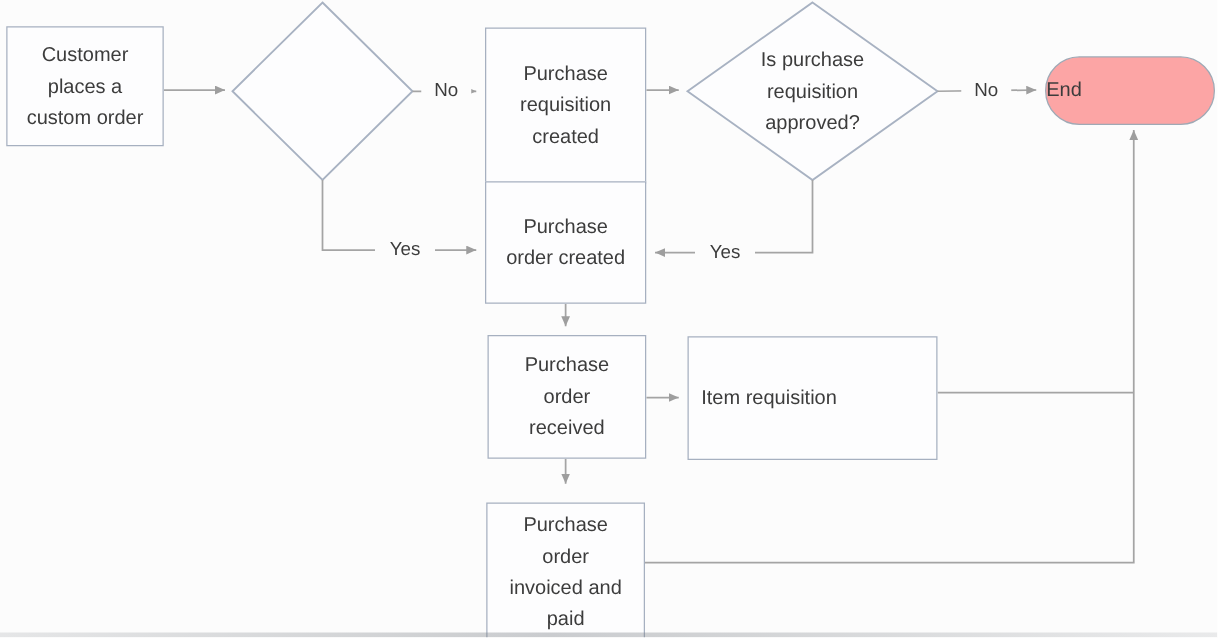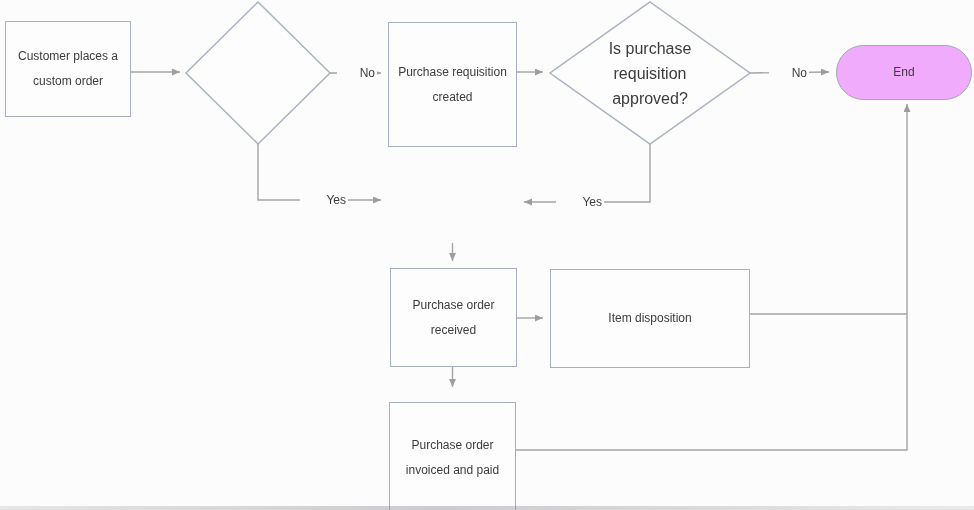--- a/index.html
+++ b/index.html
@@ -7,45 +7,45 @@
     position:relative;
     width:974px;height:510px;
     background:#fcfcfc;
     font-family:"Liberation Sans","DejaVu Sans",sans-serif;
     color:#3c3c3c;
     overflow:hidden;
   }
   svg.wires{position:absolute;left:0;top:0;width:974px;height:510px;}
   .node{
     position:absolute;
-    display:flex;align-items:center;justify-content:center;
+    display:flex;align-items:center;
     text-align:center;
-    font-size:12px;line-height:25px;
+    font-size:16px;line-height:25px;
     color:#3c3c3c;
     box-sizing:border-box;
   }
   .box{
     background:#fdfdfe;
     border:1.5px solid #a6b0c0;
   }
   .terminator{
-    background:#f0abfc;
+    background:#fca5a5;
     border:1.6px solid #9fa9b5;
     border-radius:28px;
   }
   .diamond-label{
     position:absolute;
     display:flex;align-items:center;justify-content:center;
     text-align:center;
     font-size:16px;line-height:25px;
   }
   .edge-label{
     position:absolute;
-    display:flex;align-items:center;justify-content:flex-end;
-    font-size:12px;line-height:20px;
+    display:flex;align-items:center;justify-content:center;
+    font-size:15px;line-height:20px;
     background:#fcfcfc;
     padding:0 2px;
   }
   .bottom-smear{
     position:absolute;left:0;right:0;bottom:0;height:4px;
     background:linear-gradient(to right, rgba(125,130,136,.18), rgba(125,130,136,.4) 45%, rgba(125,130,136,.15));
   }
 </style>
 </head>
 <body>
@@ -78,27 +78,30 @@
   </svg>
 
   <div class="node box" style="left:5px;top:21px;width:126px;height:96px;padding:0 10px;">
     <span>Customer places a custom order</span>
   </div>
 
   <div class="node box" style="left:388px;top:22px;width:129px;height:125px;padding:0 9px;">
     <span>Purchase requisition created</span>
   </div>
 
+  <div class="node box" style="left:388px;top:145px;width:129px;height:98px;padding:0 12px;">
+    <span>Purchase order created</span>
+  </div>
 
   <div class="node box" style="left:390px;top:268px;width:127px;height:99px;padding:0 13px;">
     <span>Purchase order received</span>
   </div>
 
   <div class="node box" style="left:550px;top:269px;width:200px;height:99px;padding:0 10px;">
-    <span>Item disposition</span>
+    <span>Item requisition</span>
   </div>
 
   <div class="node box" style="left:389px;top:402px;width:127px;height:111px;padding:0 15px;">
     <span>Purchase order invoiced and paid</span>
   </div>
 
   <div class="node terminator" style="left:836px;top:45px;width:136px;height:55px;">
     <span>End</span>
   </div>
 

